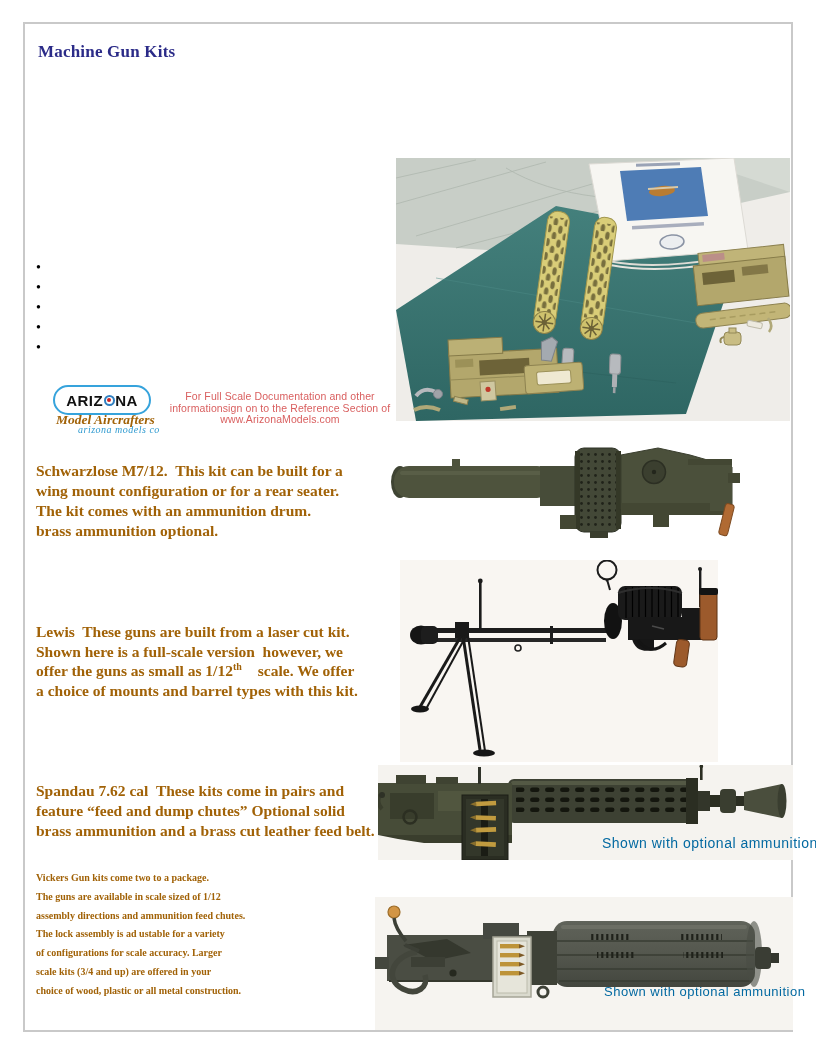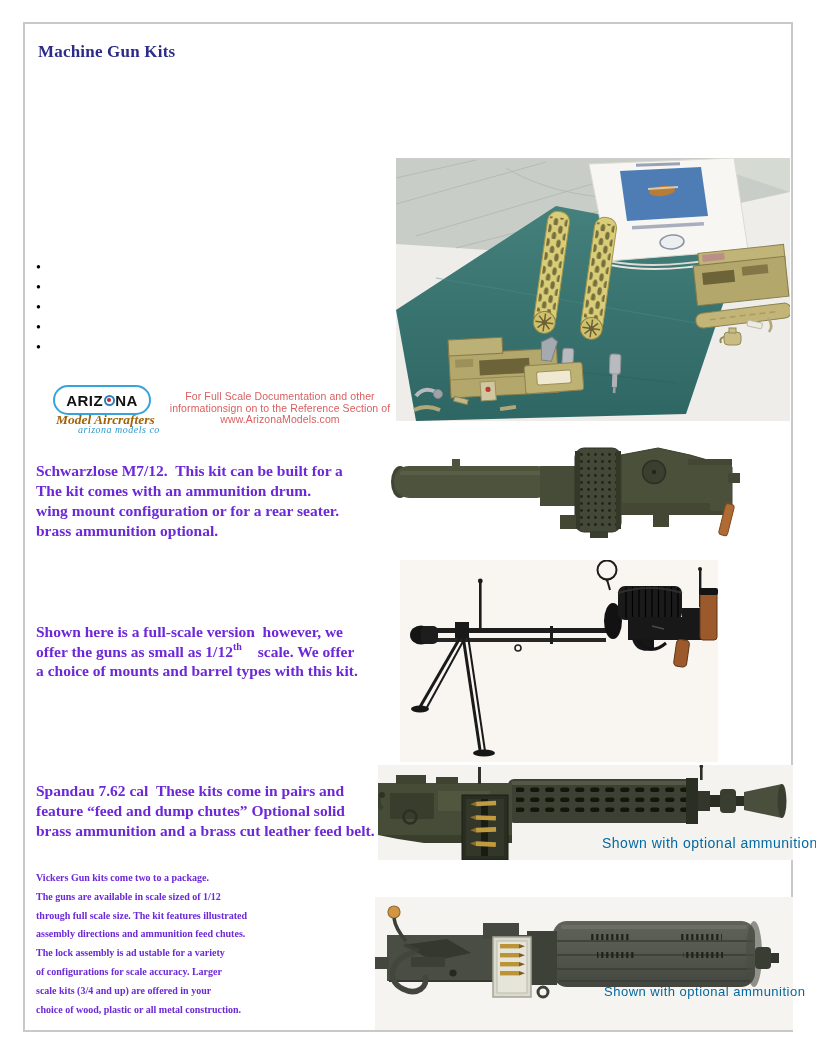--- a/index.html
+++ b/index.html
@@ -16,21 +16,21 @@
              font-family:Liberation Sans, sans-serif;font-weight:bold;font-size:15px;color:#111;letter-spacing:0.5px;}
   .roundel{display:inline-block;width:7px;height:7px;border:2.5px solid #2f7fc1;border-radius:50%;
            background:#fff;position:relative;margin:0 0.5px;}
   .roundel::after{content:"";position:absolute;left:1.5px;top:1.5px;width:4px;height:4px;border-radius:50%;background:#cc2222;}
   .logo-subtitle{left:56px;top:412px;font-style:italic;font-weight:bold;font-size:13.5px;color:#a16207;}
   .logo-tagline{left:78px;top:424px;font-style:italic;font-size:10px;color:#2e9ad0;letter-spacing:0.5px;}
   
   .notice{left:158px;top:391px;width:244px;text-align:center;font-family:"Liberation Sans",sans-serif;
           font-size:10.5px;line-height:11.5px;color:#d95f5f;letter-spacing:0.1px;}
   
-  .para{color:#6d28d9;font-weight:bold;}
+  .para{color:#a16207;font-weight:bold;}
   .para div, .para .ln{white-space:pre;}
   .para-schwarzlose{left:36px;top:461px;font-size:15.5px;line-height:20px;}
   .para-lewis{left:36px;top:622px;font-size:15.5px;line-height:19.5px;}
   .para-lewis sup{font-size:10px;line-height:0;margin-right:16px;}
   .para-spandau{left:36px;top:781px;font-size:15.5px;line-height:20px;font-family:Liberation Serif, serif;}
   .para-vickers{left:36px;top:869px;font-size:10px;line-height:18.8px;}
   
   .caption{font-family:"Liberation Sans",sans-serif;color:#0369a1;letter-spacing:0.5px;white-space:pre;margin-left:32px;}
   .caption-spandau{left:570px;top:835px;font-size:14px;}
   .caption-vickers{left:572px;top:984px;font-size:13px;}
@@ -376,40 +376,40 @@
           <rect x="125" y="74" width="19" height="4.4" fill="#bd9338"></rect>
             <polygon points="144,74 150,76.2 144,78.4" fill="#7d5a26"></polygon>
         </g>
       </g>
     </svg>
   </div>
   <div class="abs caption caption-vickers">Shown with optional ammunition</div>
 
   <div class="abs para para-schwarzlose">
     <div class="ln">Schwarzlose M7/12.  This kit can be built for a</div>
+    <div class="ln">wing mount configuration or for a rear seater.</div>
     <div class="ln">The kit comes with an ammunition drum.</div>
-    <div class="ln">wing mount configuration or for a rear seater.</div>
     <div class="ln">brass ammunition optional.</div>
   </div>
 
   <div class="abs para para-lewis">
+    <div class="ln">Lewis  These guns are built from a laser cut kit.</div>
     <div class="ln">Shown here is a full-scale version  however, we</div>
     <div class="ln"><span>offer the guns as small as 1/12</span><sup>th</sup><span>scale. We offer</span></div>
     <div class="ln">a choice of mounts and barrel types with this kit.</div>
   </div>
 
   <div class="abs para para-spandau">
     <div class="ln">Spandau 7.62 cal  These kits come in pairs and</div>
     <div class="ln">feature “feed and dump chutes” Optional solid</div>
     <div class="ln">brass ammunition and a brass cut leather feed belt.</div>
   </div>
 
   <div class="abs para para-vickers">
     <div class="ln">Vickers Gun kits come two to a package.</div>
     <div class="ln">The guns are available in scale sized of 1/12</div>
-    <div class="ln">through full scale size. The kit features illustrated</div>
     <div class="ln">assembly directions and ammunition feed chutes.</div>
     <div class="ln">The lock assembly is ad ustable for a variety</div>
     <div class="ln">of configurations for scale accuracy. Larger</div>
     <div class="ln">scale kits (3/4 and up) are offered in your</div>
     <div class="ln">choice of wood, plastic or all metal construction.</div>
   </div>
 </div>
 
 </body></html>

